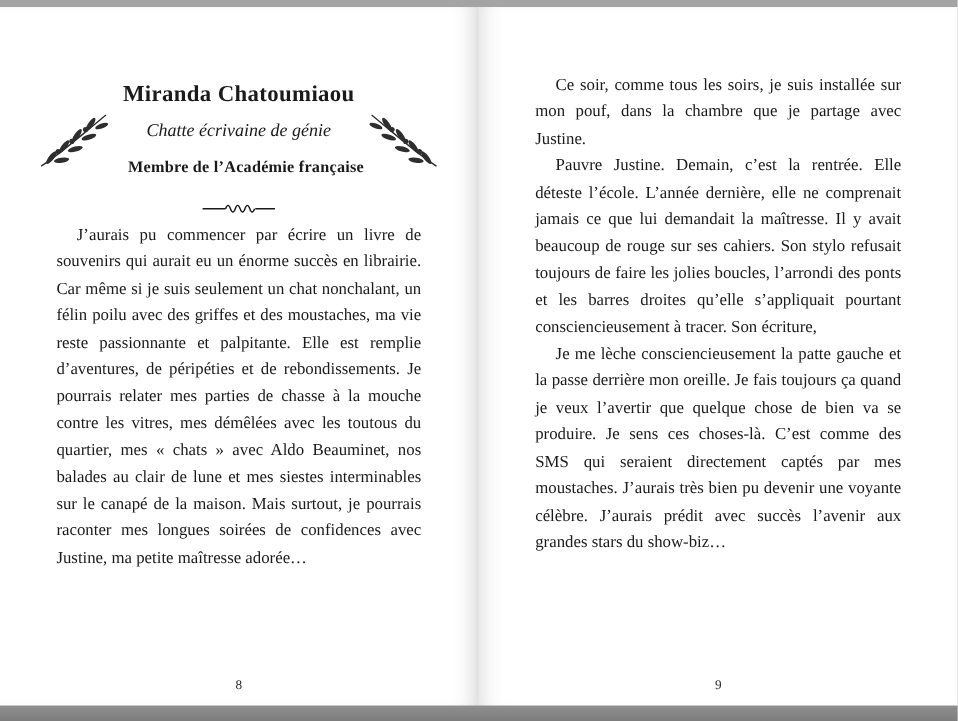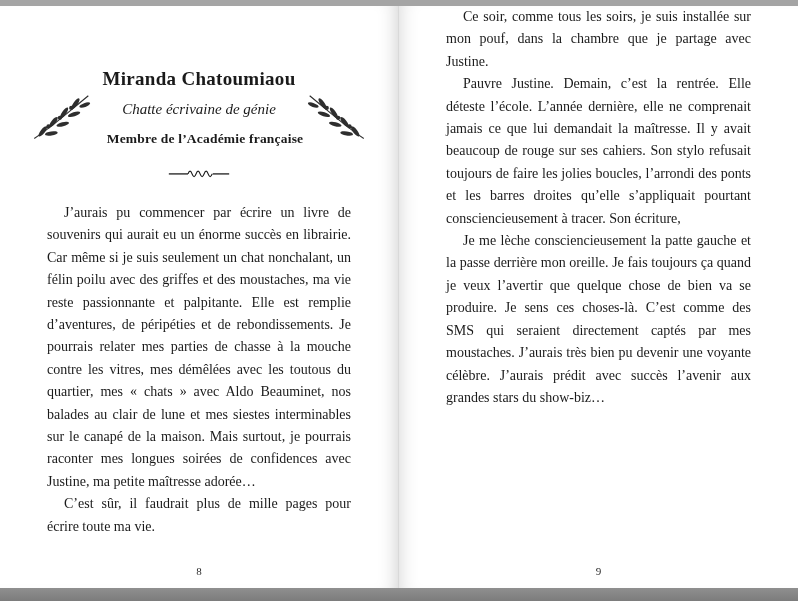--- a/index.html
+++ b/index.html
@@ -43,31 +43,31 @@
   .branch {
     position: absolute;
     top: 74px;
     width: 64px; height: 70px;
   }
   .branch.left-side  { left: 30px; }
   .branch.right-side { right: 30px; transform: scaleX(-1); }
 
   .ornament { text-align: center; margin-top: 19px; height: 16px; }
 
-  .body-text { margin-top: 20px; }
+  .body-text { margin-top: 4px; }
   .body-text p, .body-right p {
     margin: 0;
     text-indent: 17px;
     text-align: justify;
     font-size: 14px;
     line-height: 22.4px;
     hyphens: auto;
     -webkit-hyphens: auto;
   }
-  .body-right { }
+  .body-right { padding-top: 55px; }
 
   .page-number {
     position: absolute;
     bottom: 11px; left: 0; right: 0;
     text-align: center;
     font-size: 11px;
     color: #2b2b2b;
   }
 </style>
 </head>
@@ -124,21 +124,20 @@
         <svg viewBox="0 0 70 14" width="64" height="14" aria-hidden="true">
           <line x1="2" y1="8" x2="23" y2="8" stroke="#1a1a1a" stroke-width="1.4"></line>
           <path d="M23,8 q2.2,-6 4.4,0 q2.2,6 4.4,0 q2.2,-6 4.4,0 q2.2,6 4.4,0 q2.2,-6 4.4,0 q2.2,6 4.4,0" stroke="#1a1a1a" stroke-width="1.3" fill="none"></path>
           <line x1="50" y1="8" x2="68" y2="8" stroke="#1a1a1a" stroke-width="1.4"></line>
         </svg>
       </div>
     </div>
 
     <div class="page-inner body-text">
       <p>J’aurais pu commencer par écrire un livre de souvenirs qui aurait eu un énorme succès en librairie. Car même si je suis seulement un chat nonchalant, un félin poilu avec des griffes et des moustaches, ma vie reste passionnante et palpitante. Elle est remplie d’aventures, de péripéties et de rebondissements. Je pourrais relater mes parties de chasse à la mouche contre les vitres, mes démêlées avec les toutous du quartier, mes « chats » avec Aldo Beauminet, nos balades au clair de lune et mes siestes interminables sur le canapé de la maison. Mais surtout, je pourrais raconter mes longues soirées de confidences avec Justine, ma petite maîtresse adorée…</p>
-      <p>C’est sûr, il faudrait plus de mille pages pour écrire toute ma vie.</p>
     </div>
 
     <div class="page-number">8</div>
   </div>
 
   <div class="page right">
     <div class="page-inner body-right">
       <p>Ce soir, comme tous les soirs, je suis installée sur mon pouf, dans la chambre que je partage avec Justine.</p>
       <p>Pauvre Justine. Demain, c’est la rentrée. Elle déteste l’école. L’année dernière, elle ne comprenait jamais ce que lui demandait la maîtresse. Il y avait beaucoup de rouge sur ses cahiers. Son stylo refusait toujours de faire les jolies boucles, l’arrondi des ponts et les barres droites qu’elle s’appliquait pourtant consciencieusement à tracer. Son écriture,</p>
       <p>Je me lèche consciencieusement la patte gauche et la passe derrière mon oreille. Je fais toujours ça quand je veux l’avertir que quelque chose de bien va se produire. Je sens ces choses-là. C’est comme des SMS qui seraient directement captés par mes moustaches. J’aurais très bien pu devenir une voyante célèbre. J’aurais prédit avec succès l’avenir aux grandes stars du show-biz…</p>

